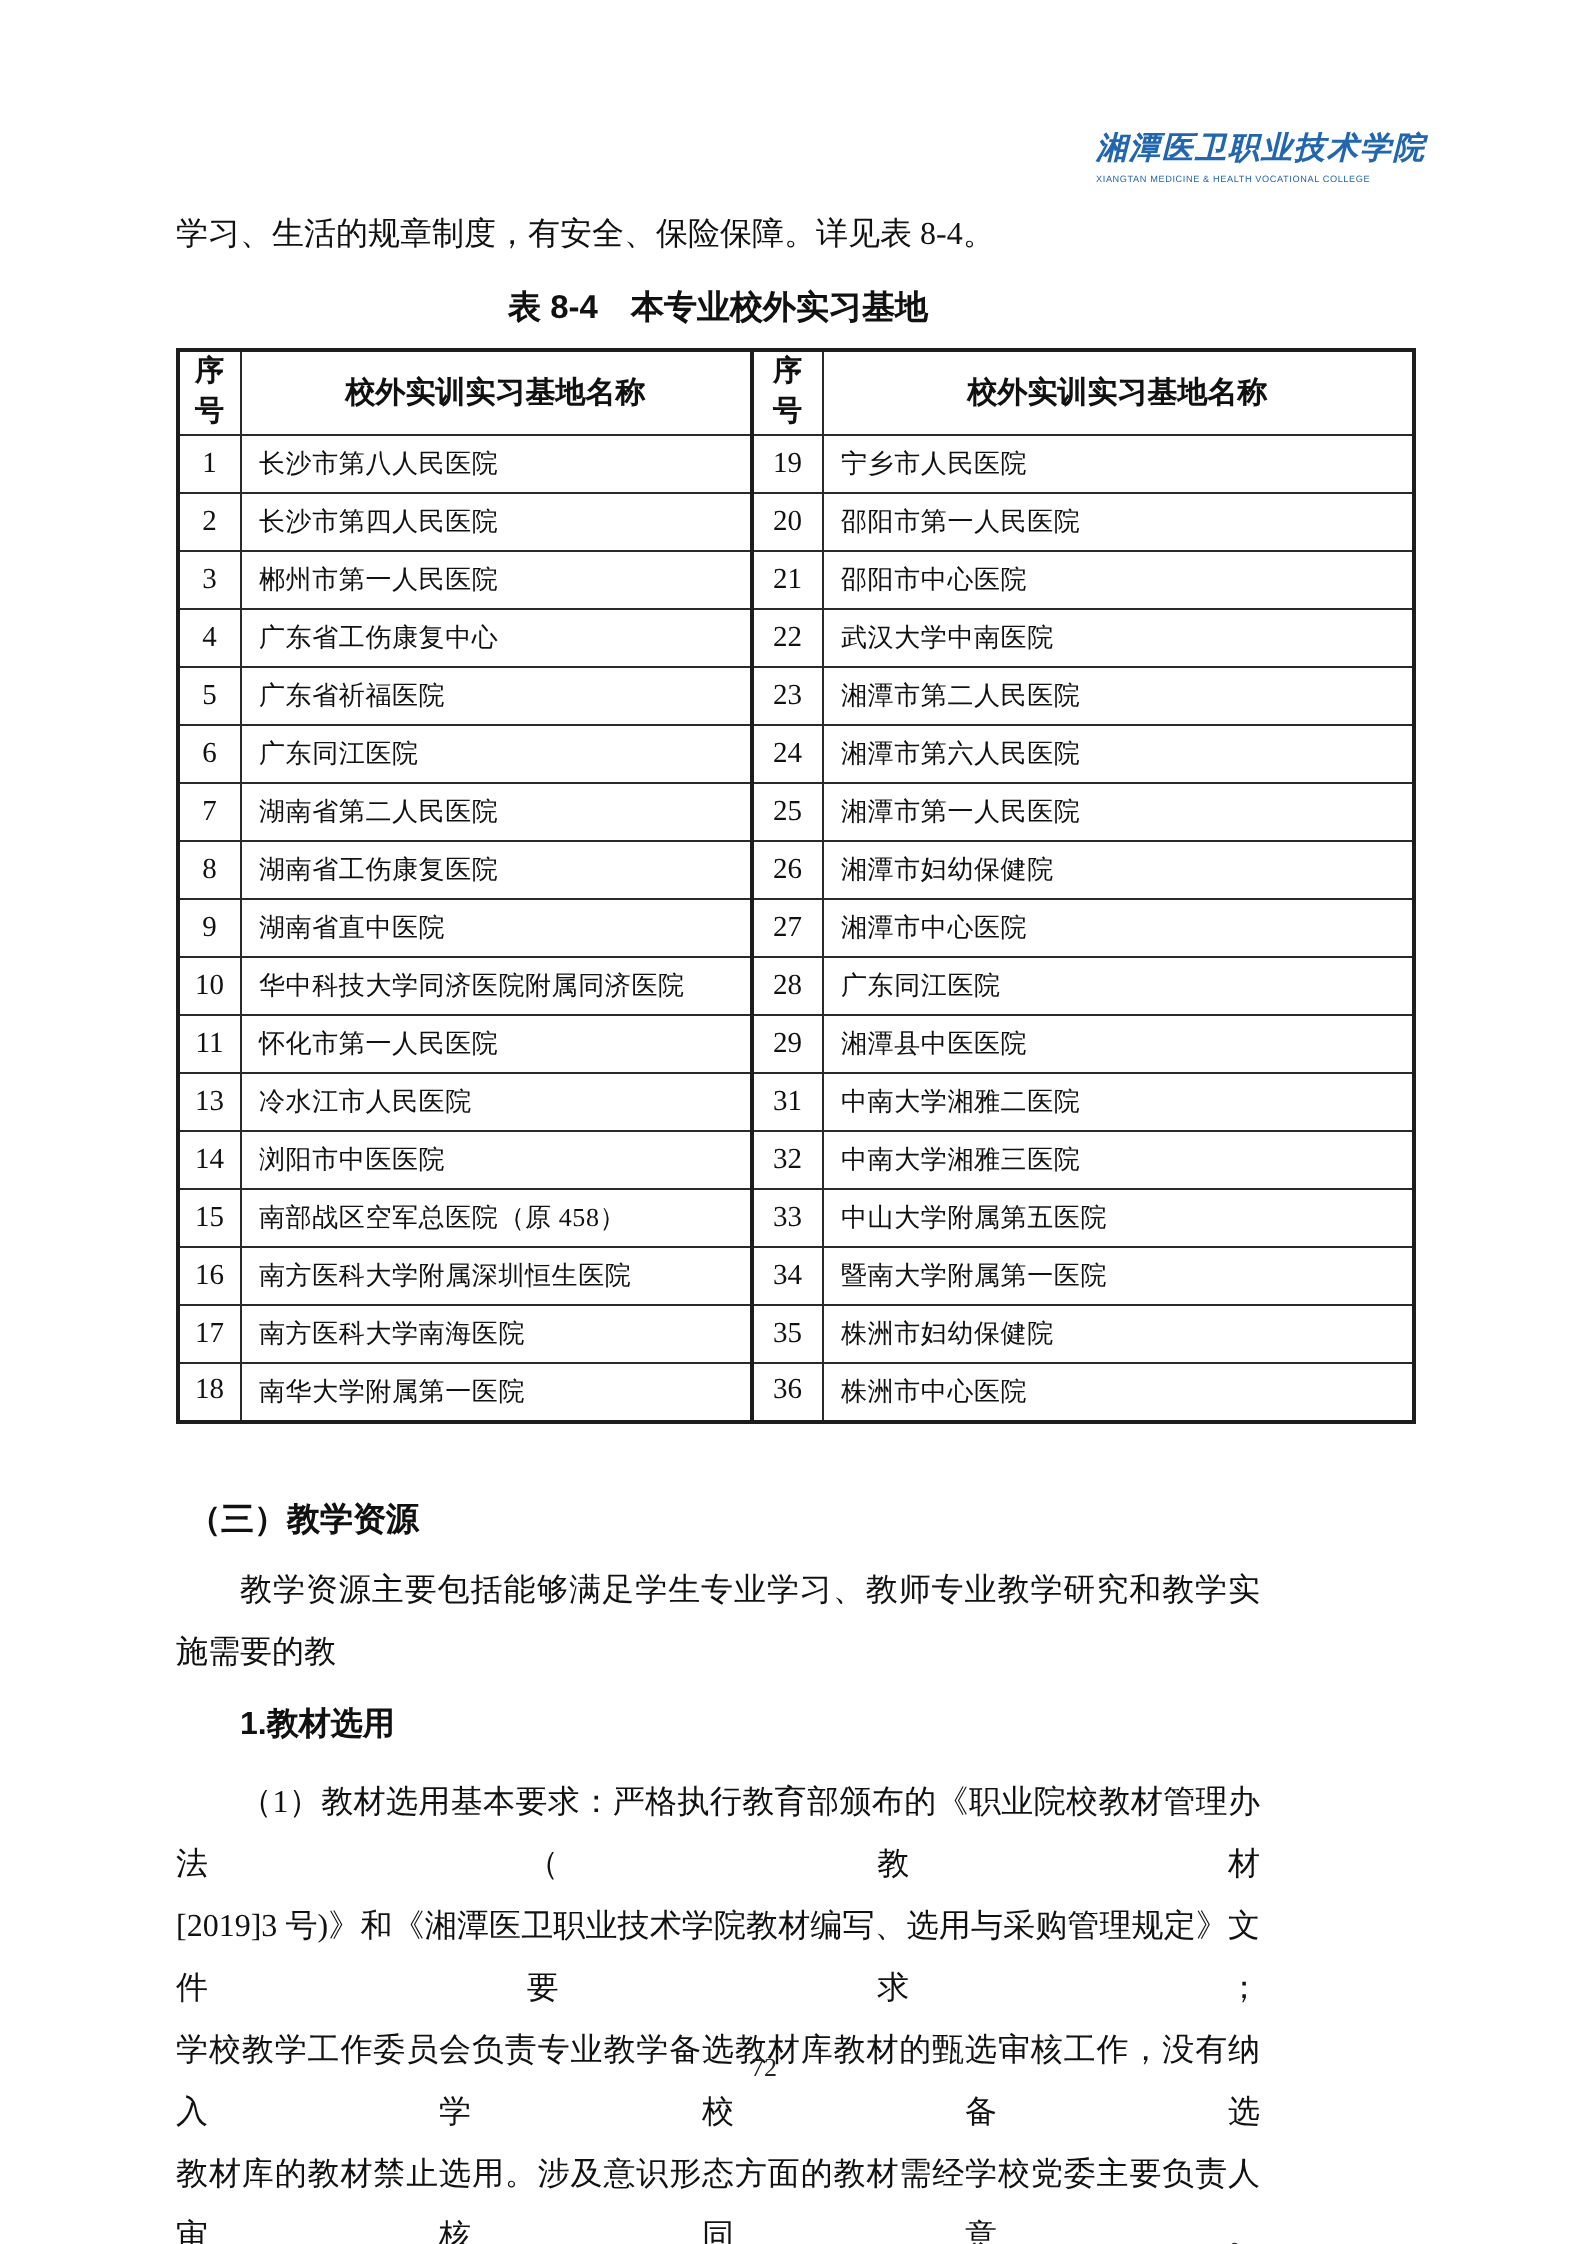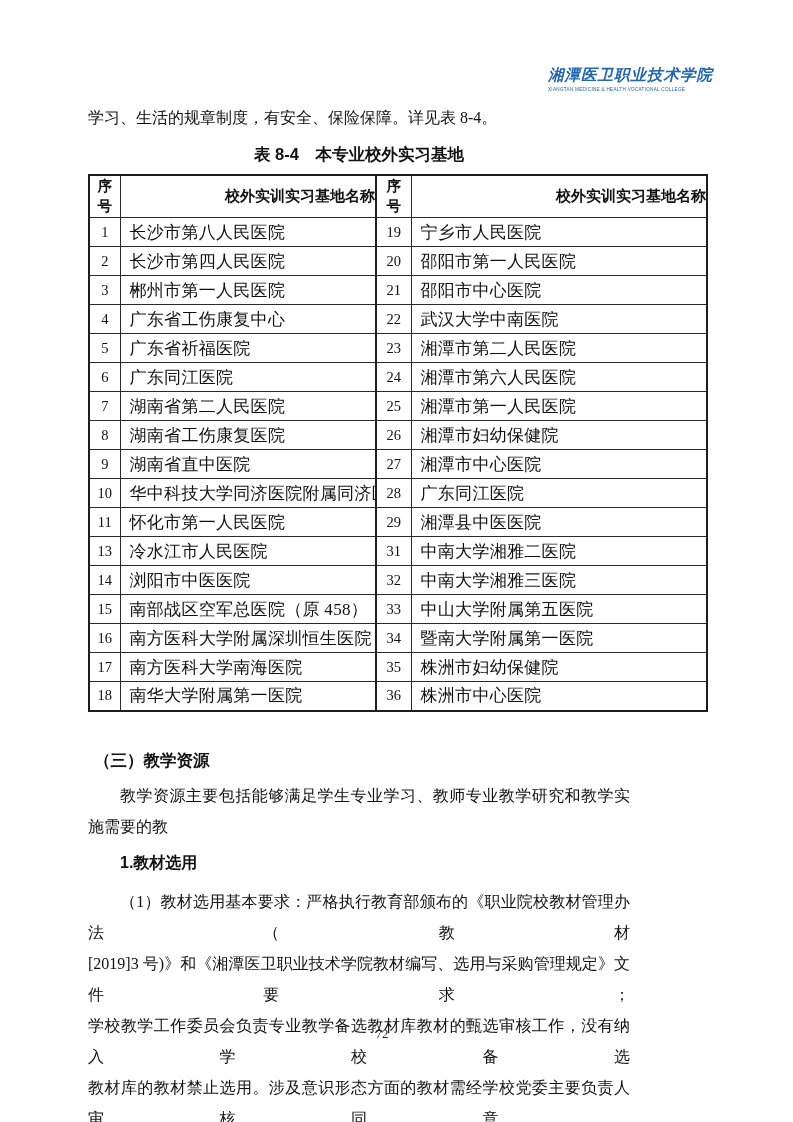--- a/index.html
+++ b/index.html
@@ -63,29 +63,29 @@
   table.bases tbody tr { height:29px; }
   th.no-h {
     font-family:"Liberation Sans","DejaVu Sans",sans-serif;
     font-weight:bold; font-size:14.5px;
     word-break:break-all; line-height:1.35;
     padding:1px 5px; text-align:center; vertical-align:middle;
   }
   th.nm-h {
     font-family:Liberation Mono, monospace;
     font-weight:bold; font-size:15px;
-    text-align:right; vertical-align:middle;
+    text-align:center; vertical-align:middle;
   }
   td.no {
     text-align:center; vertical-align:middle;
     font-size:14.5px;
   }
   td.nm {
     padding-left:9px; vertical-align:middle;
-    font-size:17px; letter-spacing:0.3px;
+    font-size:13px; letter-spacing:0.3px;
     white-space:nowrap; overflow:hidden;
   }
   
   .h3 {
     margin:36px 0 0 6px;
     font-family:"Liberation Sans","DejaVu Sans",sans-serif;
     font-weight:bold; font-size:16.5px; line-height:24px;
   }
   .para { margin-top:8px; font-size:16px; }
   .para .pline {

